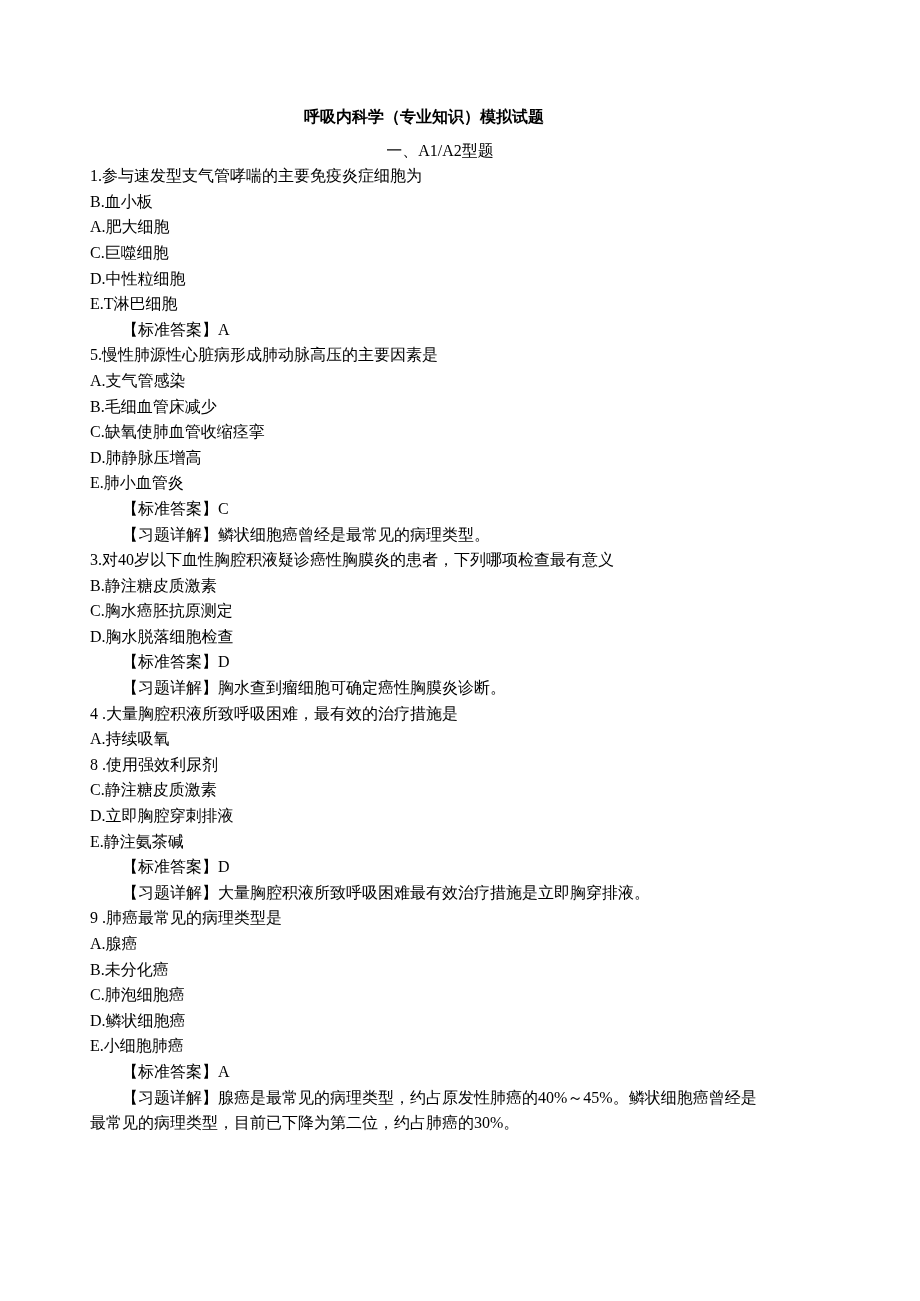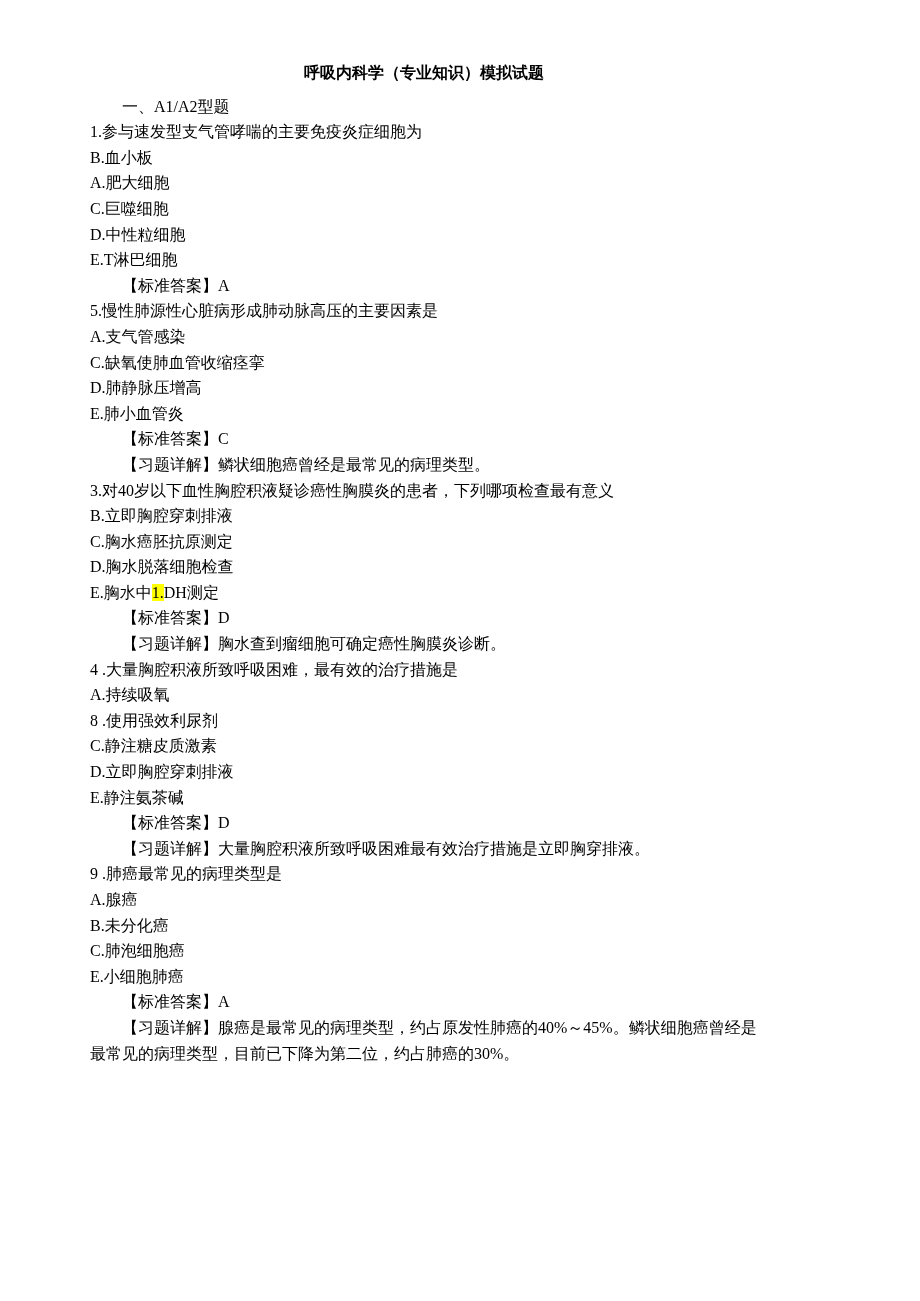--- a/index.html
+++ b/index.html
@@ -7,31 +7,32 @@
     padding: 0;
     background: #ffffff;
     font-family: "SimSun", "宋体", serif;
     font-size: 16px;
     color: #000000;
     line-height: 1.6;
   }
   .page {
     width: 848px;
     min-height: 1301px;
-    padding: 60px 90px 60px 90px;
+    padding: 104px 90px 60px 90px;
     box-sizing: border-box;
   }
   .title {
     text-align: center;
     font-weight: bold;
     font-size: 16px;
     margin-bottom: 8px;
   }
   .section-heading {
     text-indent: 2em;
+    text-align: center;
   }
   .indent {
     text-indent: 2em;
   }
   .hl {
     background-color: #ffff00;
   }
   .para {
     margin: 0;
   }
@@ -48,44 +49,45 @@
   <p class="para">1.参与速发型支气管哮喘的主要免疫炎症细胞为</p>
   <p class="para">B.血小板</p>
   <p class="para">A.肥大细胞</p>
   <p class="para">C.巨噬细胞</p>
   <p class="para">D.中性粒细胞</p>
   <p class="para">E.T淋巴细胞</p>
   <p class="para indent">【标准答案】A</p>
 
   <p class="para">5.慢性肺源性心脏病形成肺动脉高压的主要因素是</p>
   <p class="para">A.支气管感染</p>
+  <p class="para">B.毛细血管床减少</p>
   <p class="para">C.缺氧使肺血管收缩痉挛</p>
   <p class="para">D.肺静脉压增高</p>
   <p class="para">E.肺小血管炎</p>
   <p class="para indent">【标准答案】C</p>
   <p class="para indent">【习题详解】鳞状细胞癌曾经是最常见的病理类型。</p>
 
   <p class="para">3.对40岁以下血性胸腔积液疑诊癌性胸膜炎的患者，下列哪项检查最有意义</p>
-  <p class="para">B.立即胸腔穿刺排液</p>
+  <p class="para">B.静注糖皮质激素</p>
   <p class="para">C.胸水癌胚抗原测定</p>
   <p class="para">D.胸水脱落细胞检查</p>
-  <p class="para"><span>E.胸水中</span><span class="hl">1.</span><span>DH测定</span></p>
   <p class="para indent">【标准答案】D</p>
   <p class="para indent">【习题详解】胸水查到瘤细胞可确定癌性胸膜炎诊断。</p>
 
   <p class="para">4 .大量胸腔积液所致呼吸困难，最有效的治疗措施是</p>
   <p class="para">A.持续吸氧</p>
   <p class="para">8 .使用强效利尿剂</p>
   <p class="para">C.静注糖皮质激素</p>
   <p class="para">D.立即胸腔穿刺排液</p>
   <p class="para">E.静注氨茶碱</p>
   <p class="para indent">【标准答案】D</p>
   <p class="para indent">【习题详解】大量胸腔积液所致呼吸困难最有效治疗措施是立即胸穿排液。</p>
 
   <p class="para">9 .肺癌最常见的病理类型是</p>
   <p class="para">A.腺癌</p>
   <p class="para">B.未分化癌</p>
   <p class="para">C.肺泡细胞癌</p>
+  <p class="para">D.鳞状细胞癌</p>
   <p class="para">E.小细胞肺癌</p>
   <p class="para indent">【标准答案】A</p>
   <p class="para indent">【习题详解】腺癌是最常见的病理类型，约占原发性肺癌的40%～45%。鳞状细胞癌曾经是最常见的病理类型，目前已下降为第二位，约占肺癌的30%。</p>
 
 </div>
 
 </body></html>

